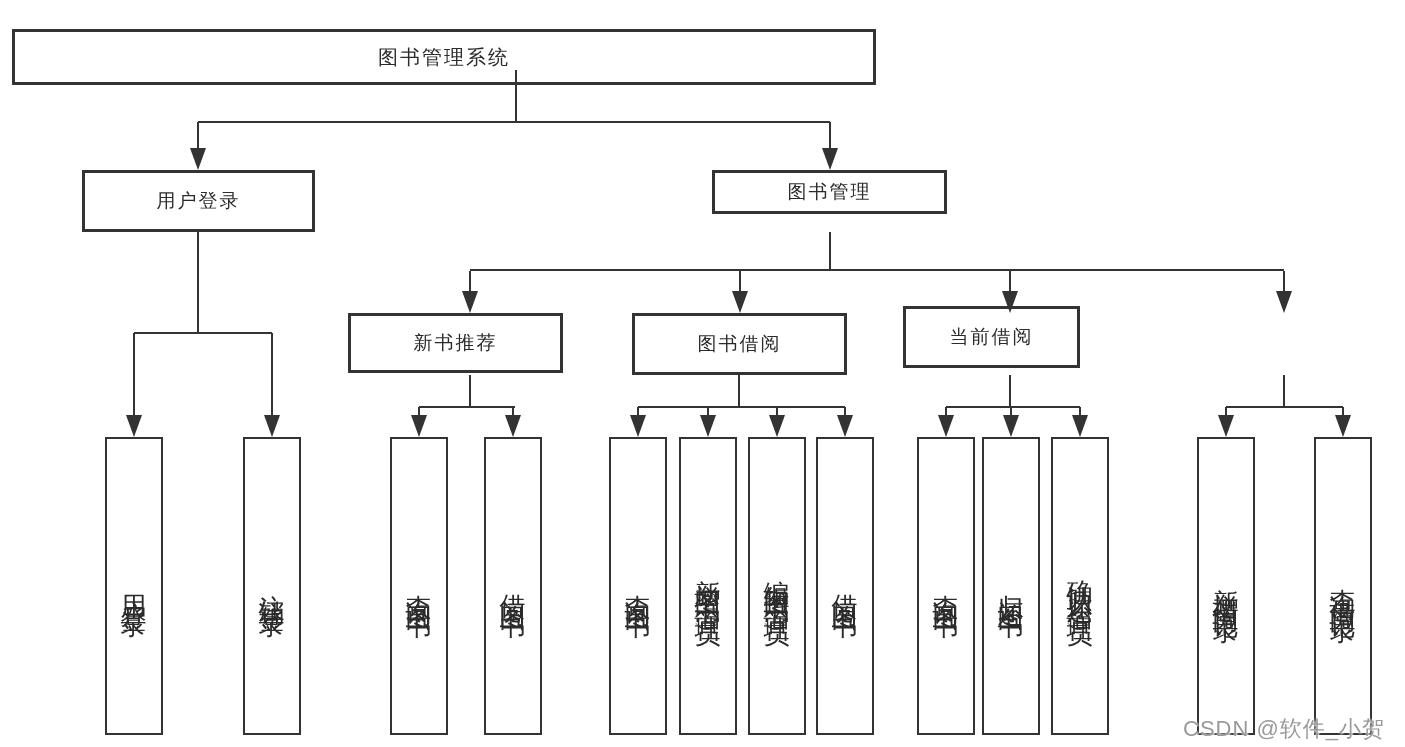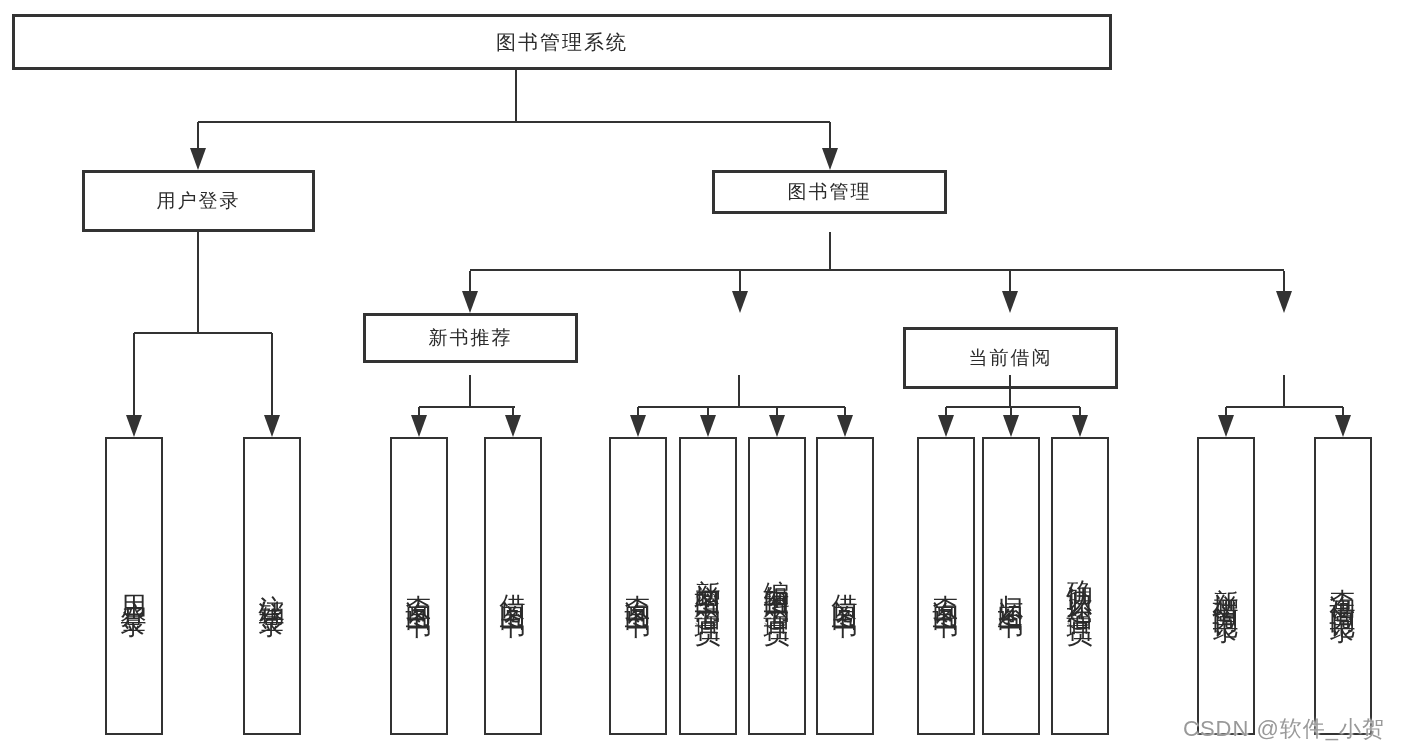--- a/index.html
+++ b/index.html
@@ -51,38 +51,41 @@
     font-size:22px;color:#999999;
     letter-spacing:1px;z-index:10;
     text-shadow:0 0 3px rgba(255,255,255,.9),1px 1px 2px rgba(255,255,255,.9);
   }
 </style>
 </head>
 <body>
 
 <div id="canvas">
 
-  <div class="box lv1" style="left:12px;top:14px;width:1100px;height:56px">
+  <div class="box lv1" style="left:12px;top:29px;width:864px;height:56px">
     <span class="lbl">图书管理系统</span>
   </div>
 
   <div class="box lv2" style="left:82px;top:170px;width:233px;height:62px">
     <span class="lbl">用户登录</span>
   </div>
 
   <div class="box lv2" style="left:712px;top:170px;width:235px;height:44px">
     <span class="lbl">图书管理</span>
   </div>
 
-  <div class="box lv3" style="left:363px;top:313px;width:215px;height:50px">
+  <div class="box lv3" style="left:348px;top:313px;width:215px;height:60px">
     <span class="lbl">新书推荐</span>
   </div>
 
-
-  <div class="box lv3" style="left:903px;top:327px;width:215px;height:62px">
+  <div class="box lv3" style="left:632px;top:313px;width:215px;height:62px">
+    <span class="lbl">图书借阅</span>
+  </div>
+
+  <div class="box lv3" style="left:903px;top:306px;width:177px;height:62px">
     <span class="lbl">当前借阅</span>
   </div>
 
 
   <div class="box leaf" style="left:105px">
     <span class="vlbl">用户登录</span>
   </div>
 
   <div class="box leaf" style="left:243px">
     <span class="vlbl">注销登录</span>

